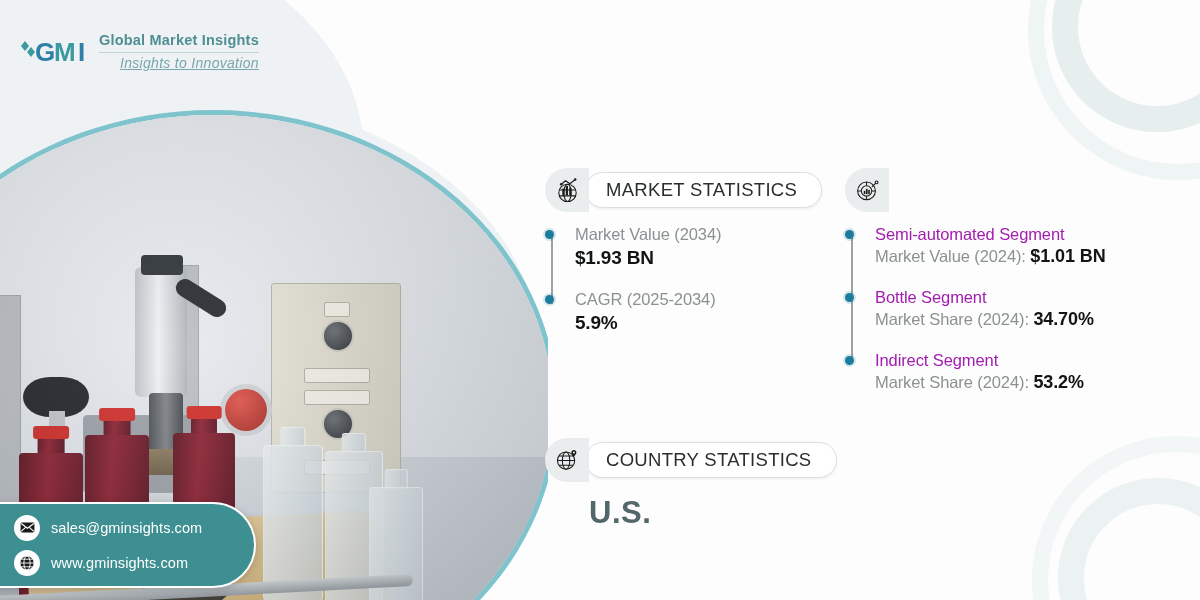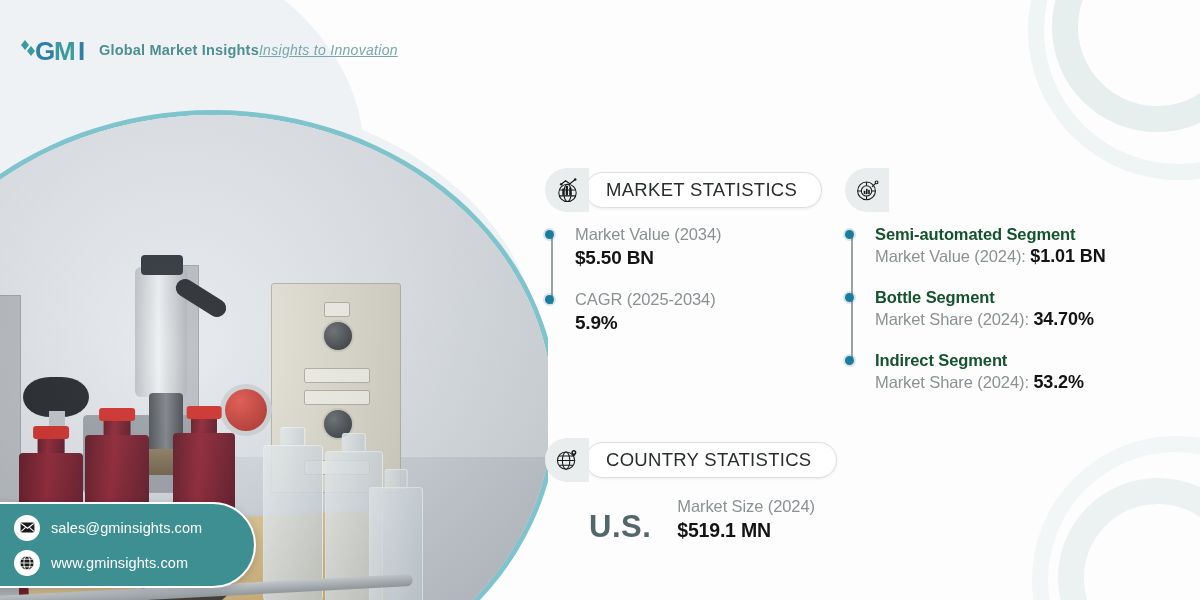--- a/index.html
+++ b/index.html
@@ -150,21 +150,21 @@
     width:26px; height:26px; border-radius:50%;
     background:#ffffff; display:flex; align-items:center; justify-content:center;
     flex:0 0 26px;
   }
   .c-ic svg { display:block; }
   .c-tx { color:#ffffff; font-size:14.5px; letter-spacing:.1px; white-space:nowrap; }
 
   
   .logo { position:absolute; left:18px; top:33px; display:flex; align-items:center; gap:9px; }
   .logo-mark { display:flex; align-items:center; }
-  .logo-txt { display:flex; line-height:1; }
+  .logo-txt { display:flex; flex-direction:column; line-height:1; }
   .logo-main { font-size:14.5px; color:#4f8f93; font-weight:700; letter-spacing:.2px; }
   .logo-rule { height:1px; background:#c3d4d4; margin:4px 0 3px; }
   .logo-sub { font-size:14px; color:#7aa7ab; font-style:italic; letter-spacing:.3px; text-align:right;text-decoration:underline; }
 
   .title-block { position:absolute; left:385px; top:30px; width:560px; }
   .title {
     font-size:37px; font-weight:700; color:#555a5a;
     letter-spacing:-.4px; line-height:1.08; white-space:nowrap;
   }
   .subtitle { font-size:22px; color:#3d5b5c; margin-top:9px; letter-spacing:-.1px; }
@@ -192,21 +192,21 @@
   .item:last-child { margin-bottom:0; }
   .dot {
     position:absolute; left:-30px; top:5px;
     width:9px; height:9px; border-radius:50%;
     background:#1b7c9c; box-shadow:0 0 0 2px rgba(27,124,156,.18);
   }
   .it-label { font-size:16.5px; color:#8b9193; letter-spacing:-.1px; }
   .it-value { font-size:19px; font-weight:700; color:#121416; margin-top:3px; letter-spacing:-.2px; }
 
   
-  .seg-title { font-size:16.5px; font-weight:700; color:#14532d; letter-spacing:-.1px; }
+  .seg-title { font-size:16.5px; font-weight:400; color:#a21caf; letter-spacing:-.1px; }
   .seg-line { margin-top:2px; font-size:16.5px; color:#8b9193; letter-spacing:-.1px; }
   .seg-line b { color:#121416; font-size:18px; font-weight:700; }
 
   
   .country-row { display:flex; align-items:flex-end; gap:26px; margin-top:16px; padding-left:44px; }
   .country-name { font-size:31px; font-weight:700; color:#53666a; letter-spacing:.5px; line-height:1; }
   .country-meta .cm-label { font-size:16.5px; color:#8b9193; letter-spacing:-.1px; }
   .country-meta .cm-value { font-size:19.5px; font-weight:700; color:#121416; margin-top:3px; letter-spacing:-.2px; }
 
   .p-market  { left:545px; top:168px; }
@@ -362,21 +362,21 @@
           <circle cx="22" cy="3.6" r="1.3" fill="#1b1b1b"></circle>
         </svg>
       </span>
       <span class="badge-lbl">MARKET STATISTICS</span>
     </div>
     <div class="items">
       <div class="track"></div>
       <div class="item">
         <span class="dot"></span>
         <div class="it-label">Market Value (2034)</div>
-        <div class="it-value">$5.50 BN</div>
+        <div class="it-value">$1.93 BN</div>
       </div>
       <div class="item">
         <span class="dot"></span>
         <div class="it-label">CAGR (2025-2034)</div>
         <div class="it-value">5.9%</div>
       </div>
     </div>
   </div>
 
   <div class="panel p-segment">
@@ -437,20 +437,16 @@
             <path d="M3.8 14.6h18.4M5.4 9.6h15.2M5.4 19.6h15.2"></path>
           </g>
           <path d="M21.4 3.2c1.5 0 2.7 1.2 2.7 2.7 0 1.9-2.7 4.5-2.7 4.5s-2.7-2.6-2.7-4.5c0-1.5 1.2-2.7 2.7-2.7z" fill="#1b1b1b"></path>
           <circle cx="21.4" cy="5.9" r="1" fill="#ffffff"></circle>
         </svg>
       </span>
       <span class="badge-lbl">COUNTRY STATISTICS</span>
     </div>
     <div class="country-row">
       <div class="country-name">U.S.</div>
-      <div class="country-meta">
-        <div class="cm-label">Market Size (2024)</div>
-        <div class="cm-value">$519.1 MN</div>
-      </div>
     </div>
   </div>
 
 </div>
 
 </body></html>

